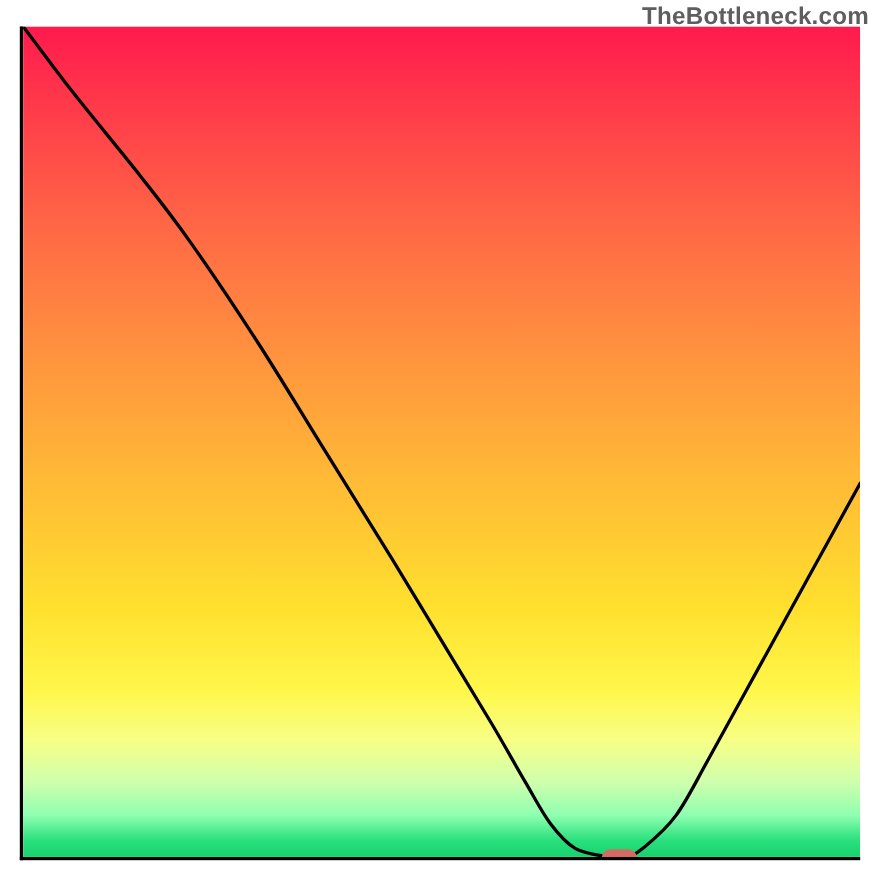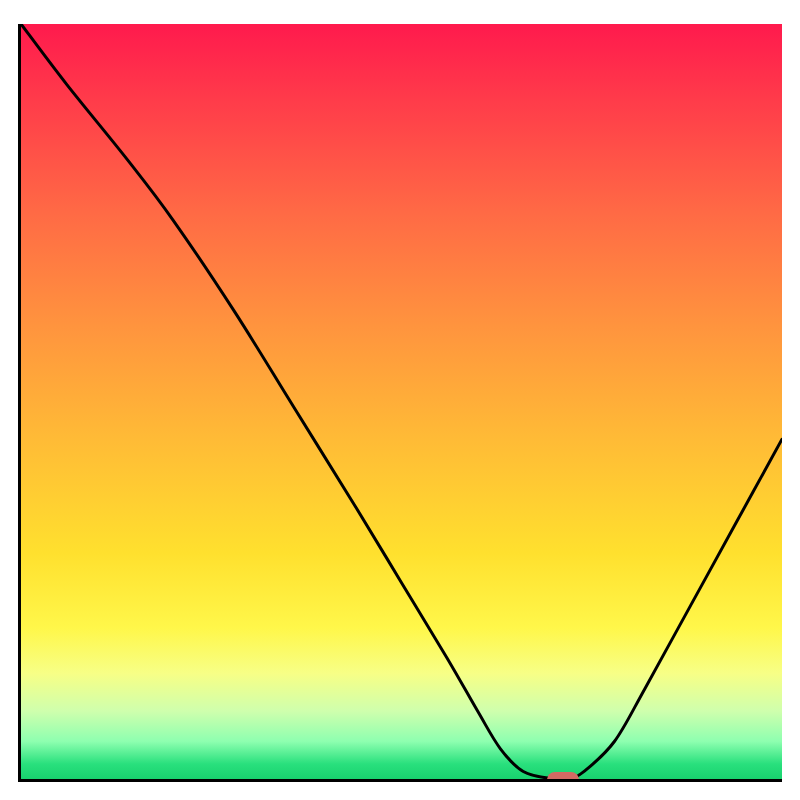--- a/index.html
+++ b/index.html
@@ -75,20 +75,21 @@
     border-radius: 8px;
     z-index: 12;
     transform: translate(-50%, -50%);
   }
 </style>
 </head>
 <body>
 
 <div class="frame">
 
+  <div class="watermark">TheBottleneck.com</div>
 
   <div class="plot">
     <div class="gradient"></div>
 
     <svg class="curve" viewBox="0 0 764 758" preserveAspectRatio="none">
       <path id="curve-path" fill="none" stroke-width="3" stroke-linecap="round" stroke="#000000" d="M 0 0 C 7.64 10.106666666666664, 28.01333333333333 37.89999999999998, 45.839999999999996 60.639999999999986 C 63.666666666666664 83.38, 89.13333333333334 113.70000000000005, 106.96000000000001 136.44000000000005 C 124.78666666666668 159.18000000000006, 134.97333333333336 171.8133333333334, 152.8 197.08000000000004 C 170.62666666666667 222.3466666666667, 193.54666666666668 256.4566666666667, 213.92000000000002 288.04 C 234.29333333333335 319.62333333333333, 254.66666666666663 353.73333333333335, 275.03999999999996 386.58 C 295.4133333333333 419.4266666666666, 318.33333333333337 456.06333333333333, 336.16 485.12 C 353.9866666666667 514.1766666666666, 366.72 535.6533333333333, 382 560.92 C 397.28 586.1866666666666, 415.1066666666667 615.2433333333333, 427.84000000000003 636.72 C 440.5733333333334 658.1966666666667, 449.4866666666667 674.62, 458.4 689.78 C 467.3133333333333 704.9399999999999, 473.68 717.5733333333333, 481.32 727.68 C 488.96 737.7866666666666, 495.3266666666667 745.3666666666666, 504.24 750.42 C 513.1533333333333 755.4733333333334, 527.16 756.7366666666667, 534.8 758 C 542.4399999999999 759.2633333333333, 544.9866666666666 759.2633333333333, 550.0799999999999 758 C 555.1733333333333 756.7366666666667, 557.72 756.7366666666667, 565.36 750.42 C 573 744.1033333333332, 585.7333333333333 733.9966666666667, 595.9200000000001 720.1 C 606.1066666666668 706.2033333333334, 613.7466666666667 689.78, 626.48 667.04 C 639.2133333333334 644.3, 657.0400000000001 611.4533333333333, 672.32 583.66 C 687.6 555.8666666666667, 702.88 528.0733333333333, 718.16 500.28 C 733.4399999999999 472.4866666666666, 756.36 430.7966666666666, 764 416.9"></path>
     </svg>
 
     <div class="marker" id="marker" style="left: 542.44px; top: 755.726px; background: rgb(212, 106, 99);"></div>
   </div>

